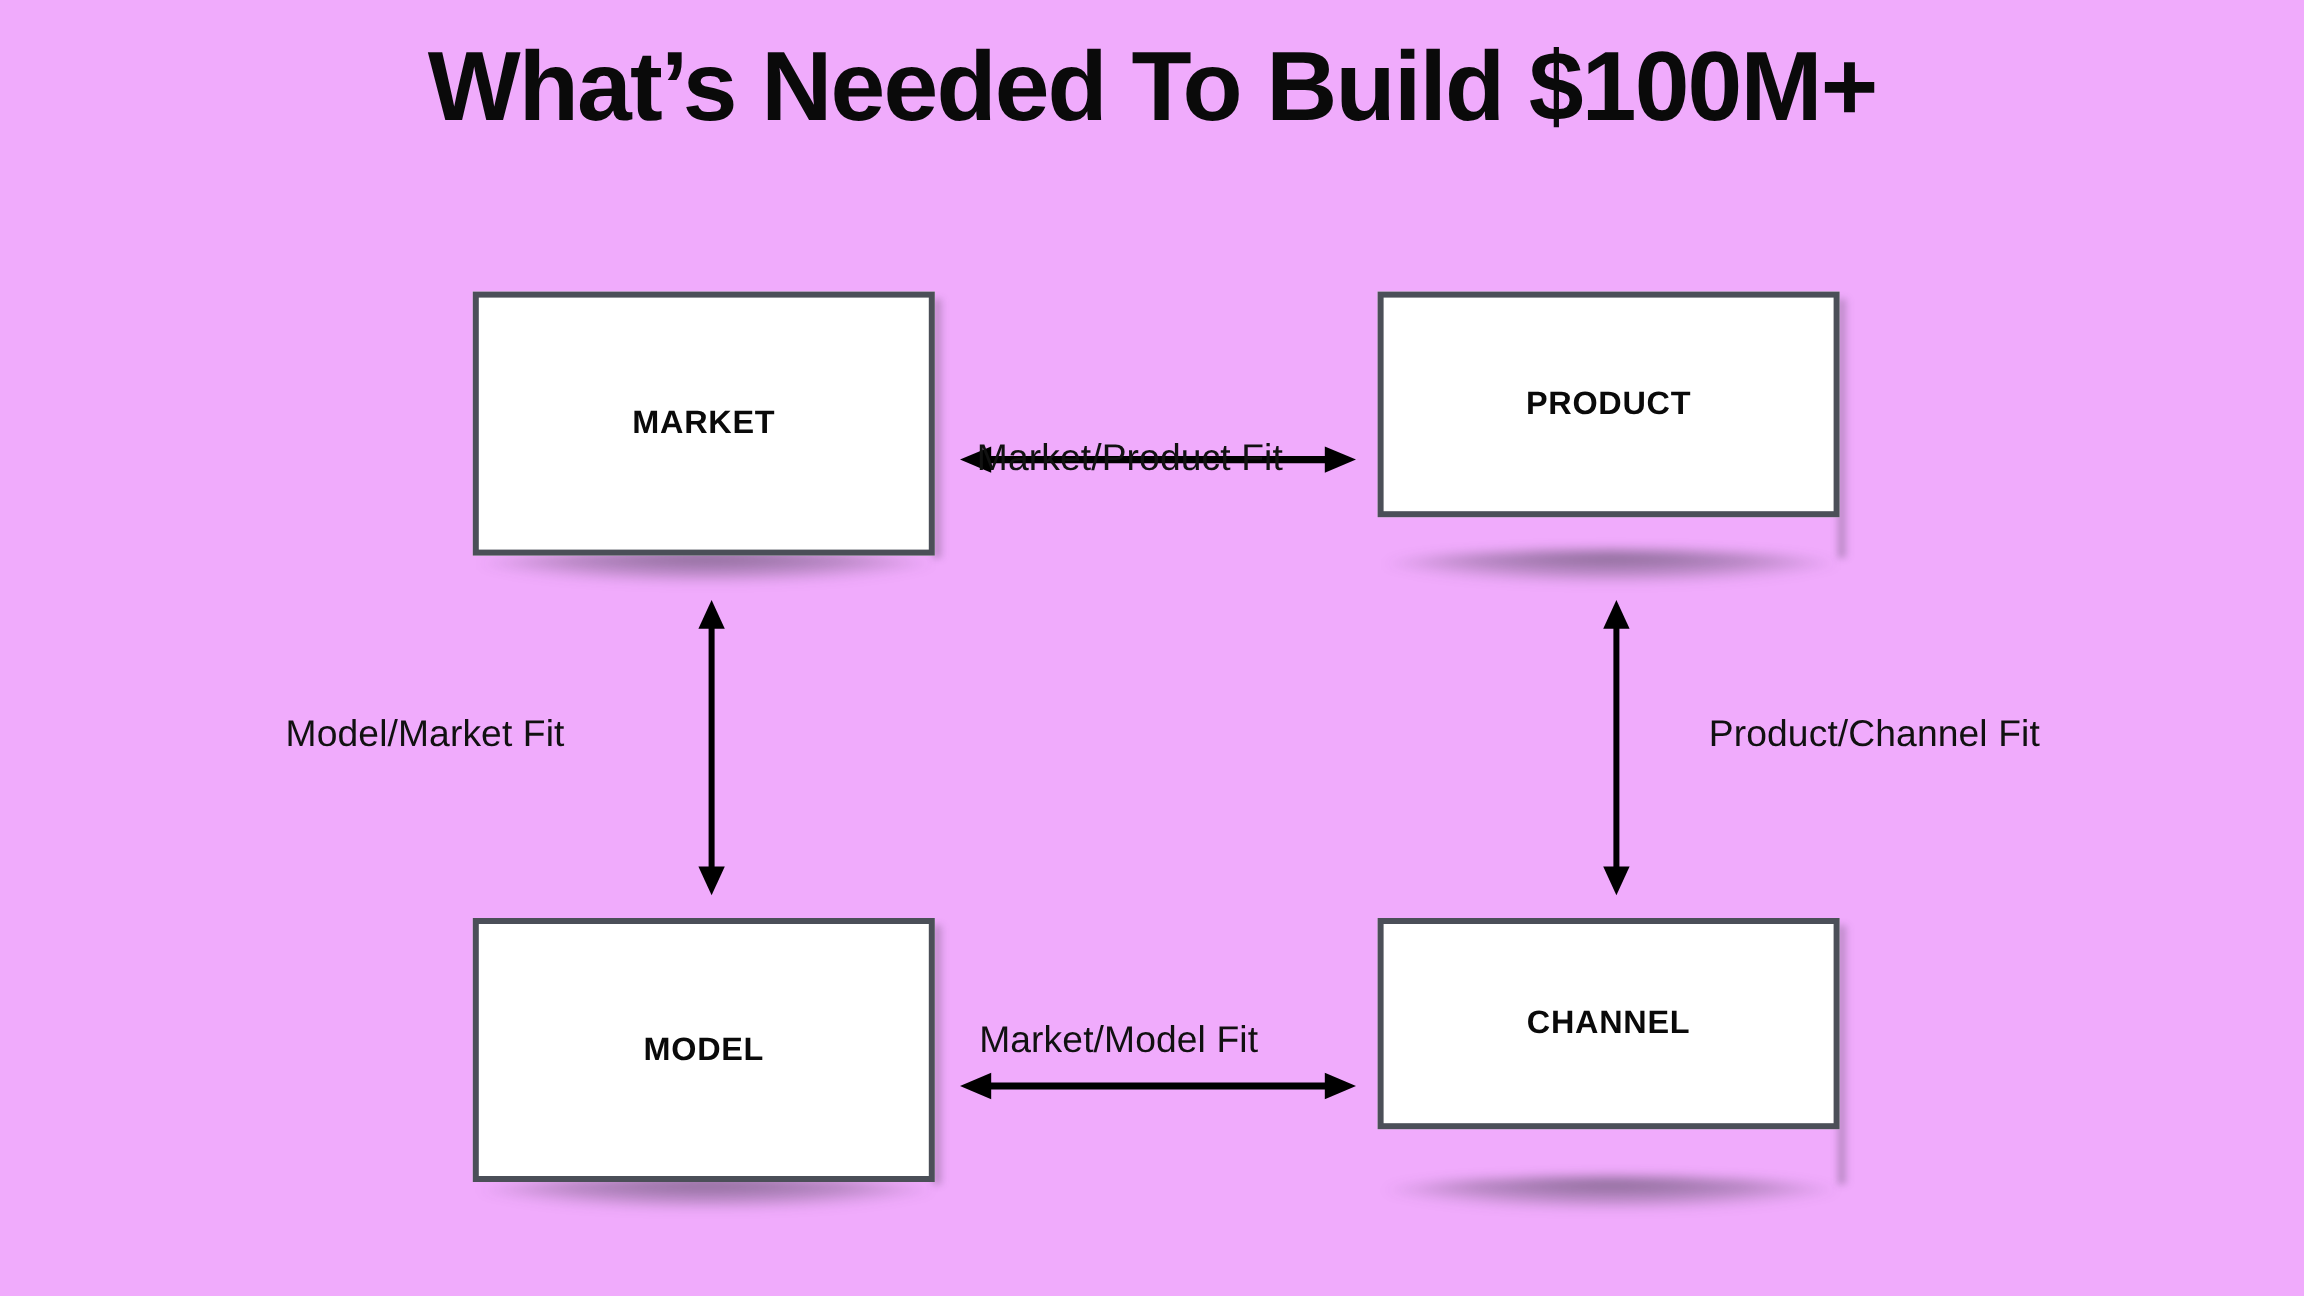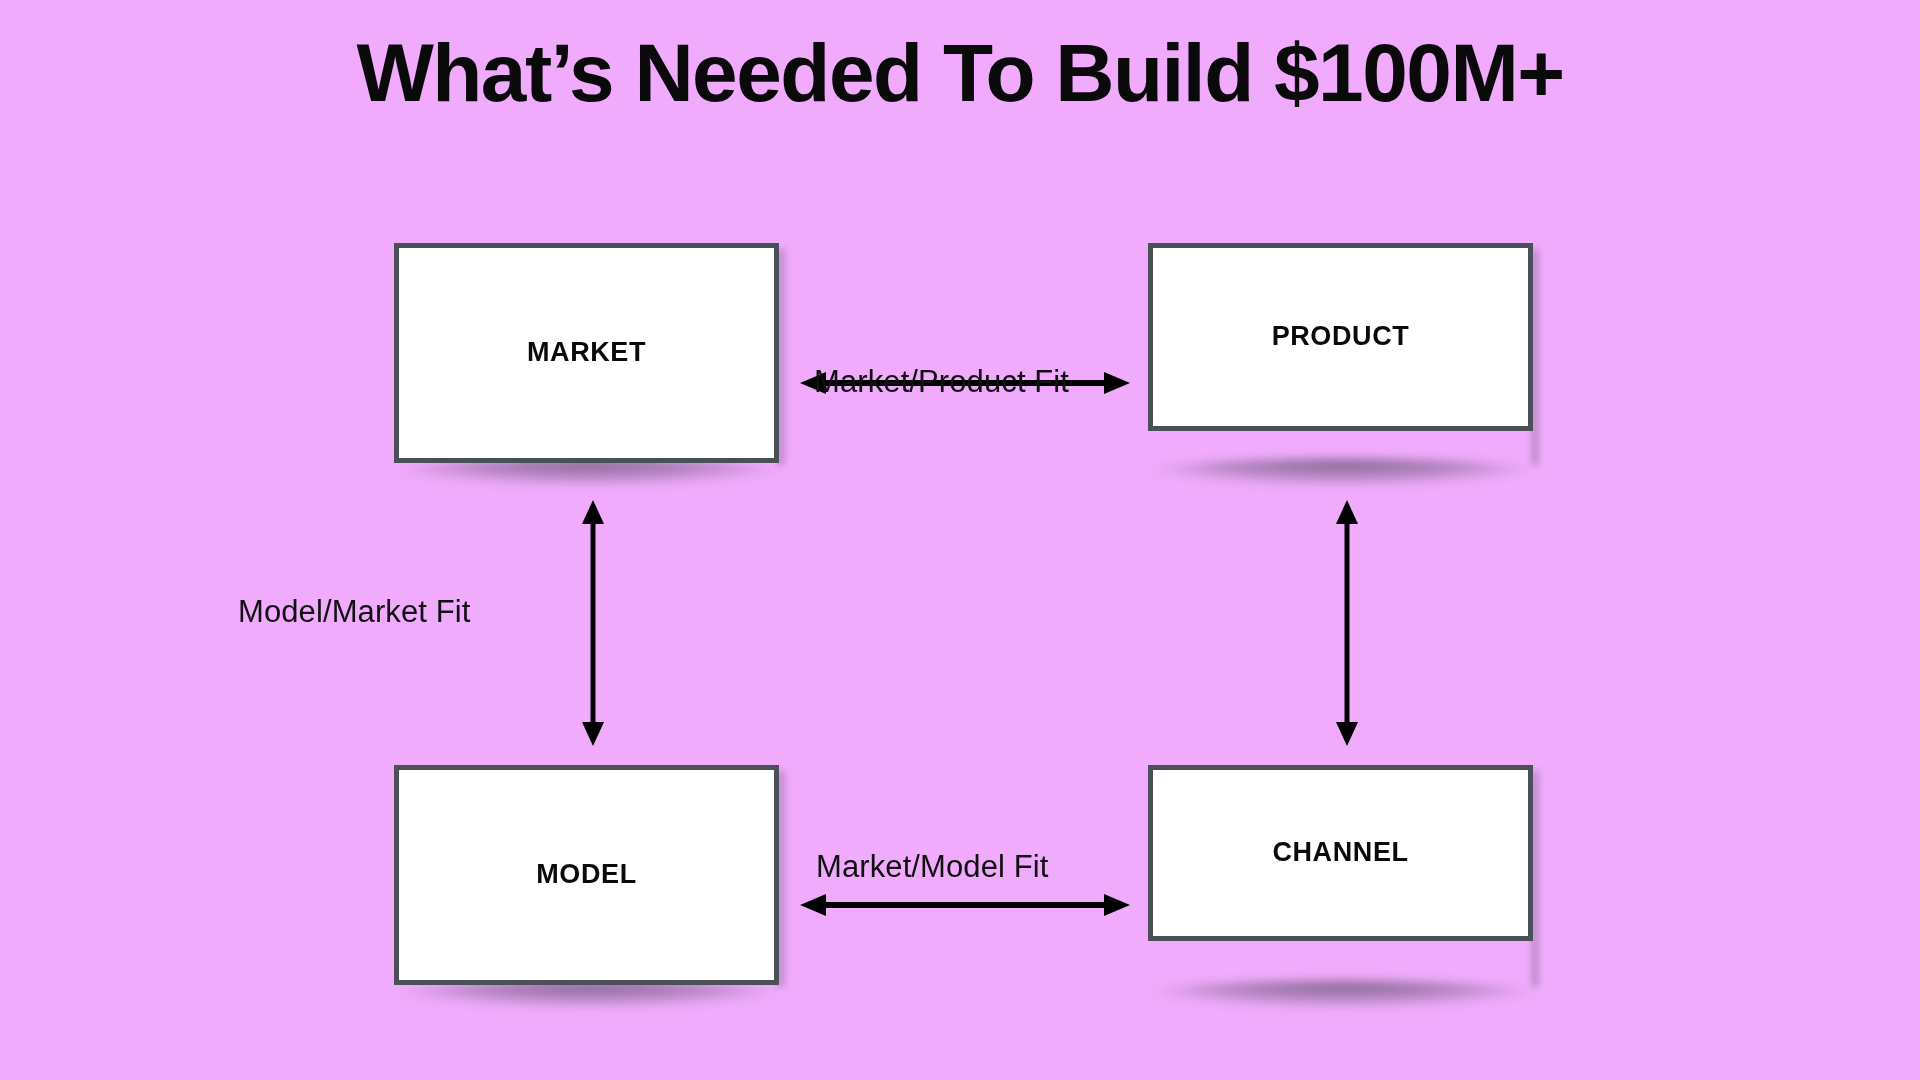--- a/index.html
+++ b/index.html
@@ -168,16 +168,17 @@
   <svg class="arrow-svg" id="arrow-product-channel" viewBox="0 0 30 246">
     <line x1="15" y1="20" x2="15" y2="226" stroke="#000000" stroke-width="5"></line>
     <polygon points="15,0 4,24 26,24" fill="#000000"></polygon>
     <polygon points="15,246 4,222 26,222" fill="#000000"></polygon>
   </svg>
 
   <div class="edge-label" id="label-market-product">Market/Product Fit</div>
 
   <div class="edge-label" id="label-model-market">Model/Market Fit</div>
 
+  <div class="edge-label" id="label-product-channel">Product/Channel Fit</div>
 
   <div class="edge-label" id="label-channel-model">Market/Model Fit</div>
 
 </div>
 
 </body></html>

